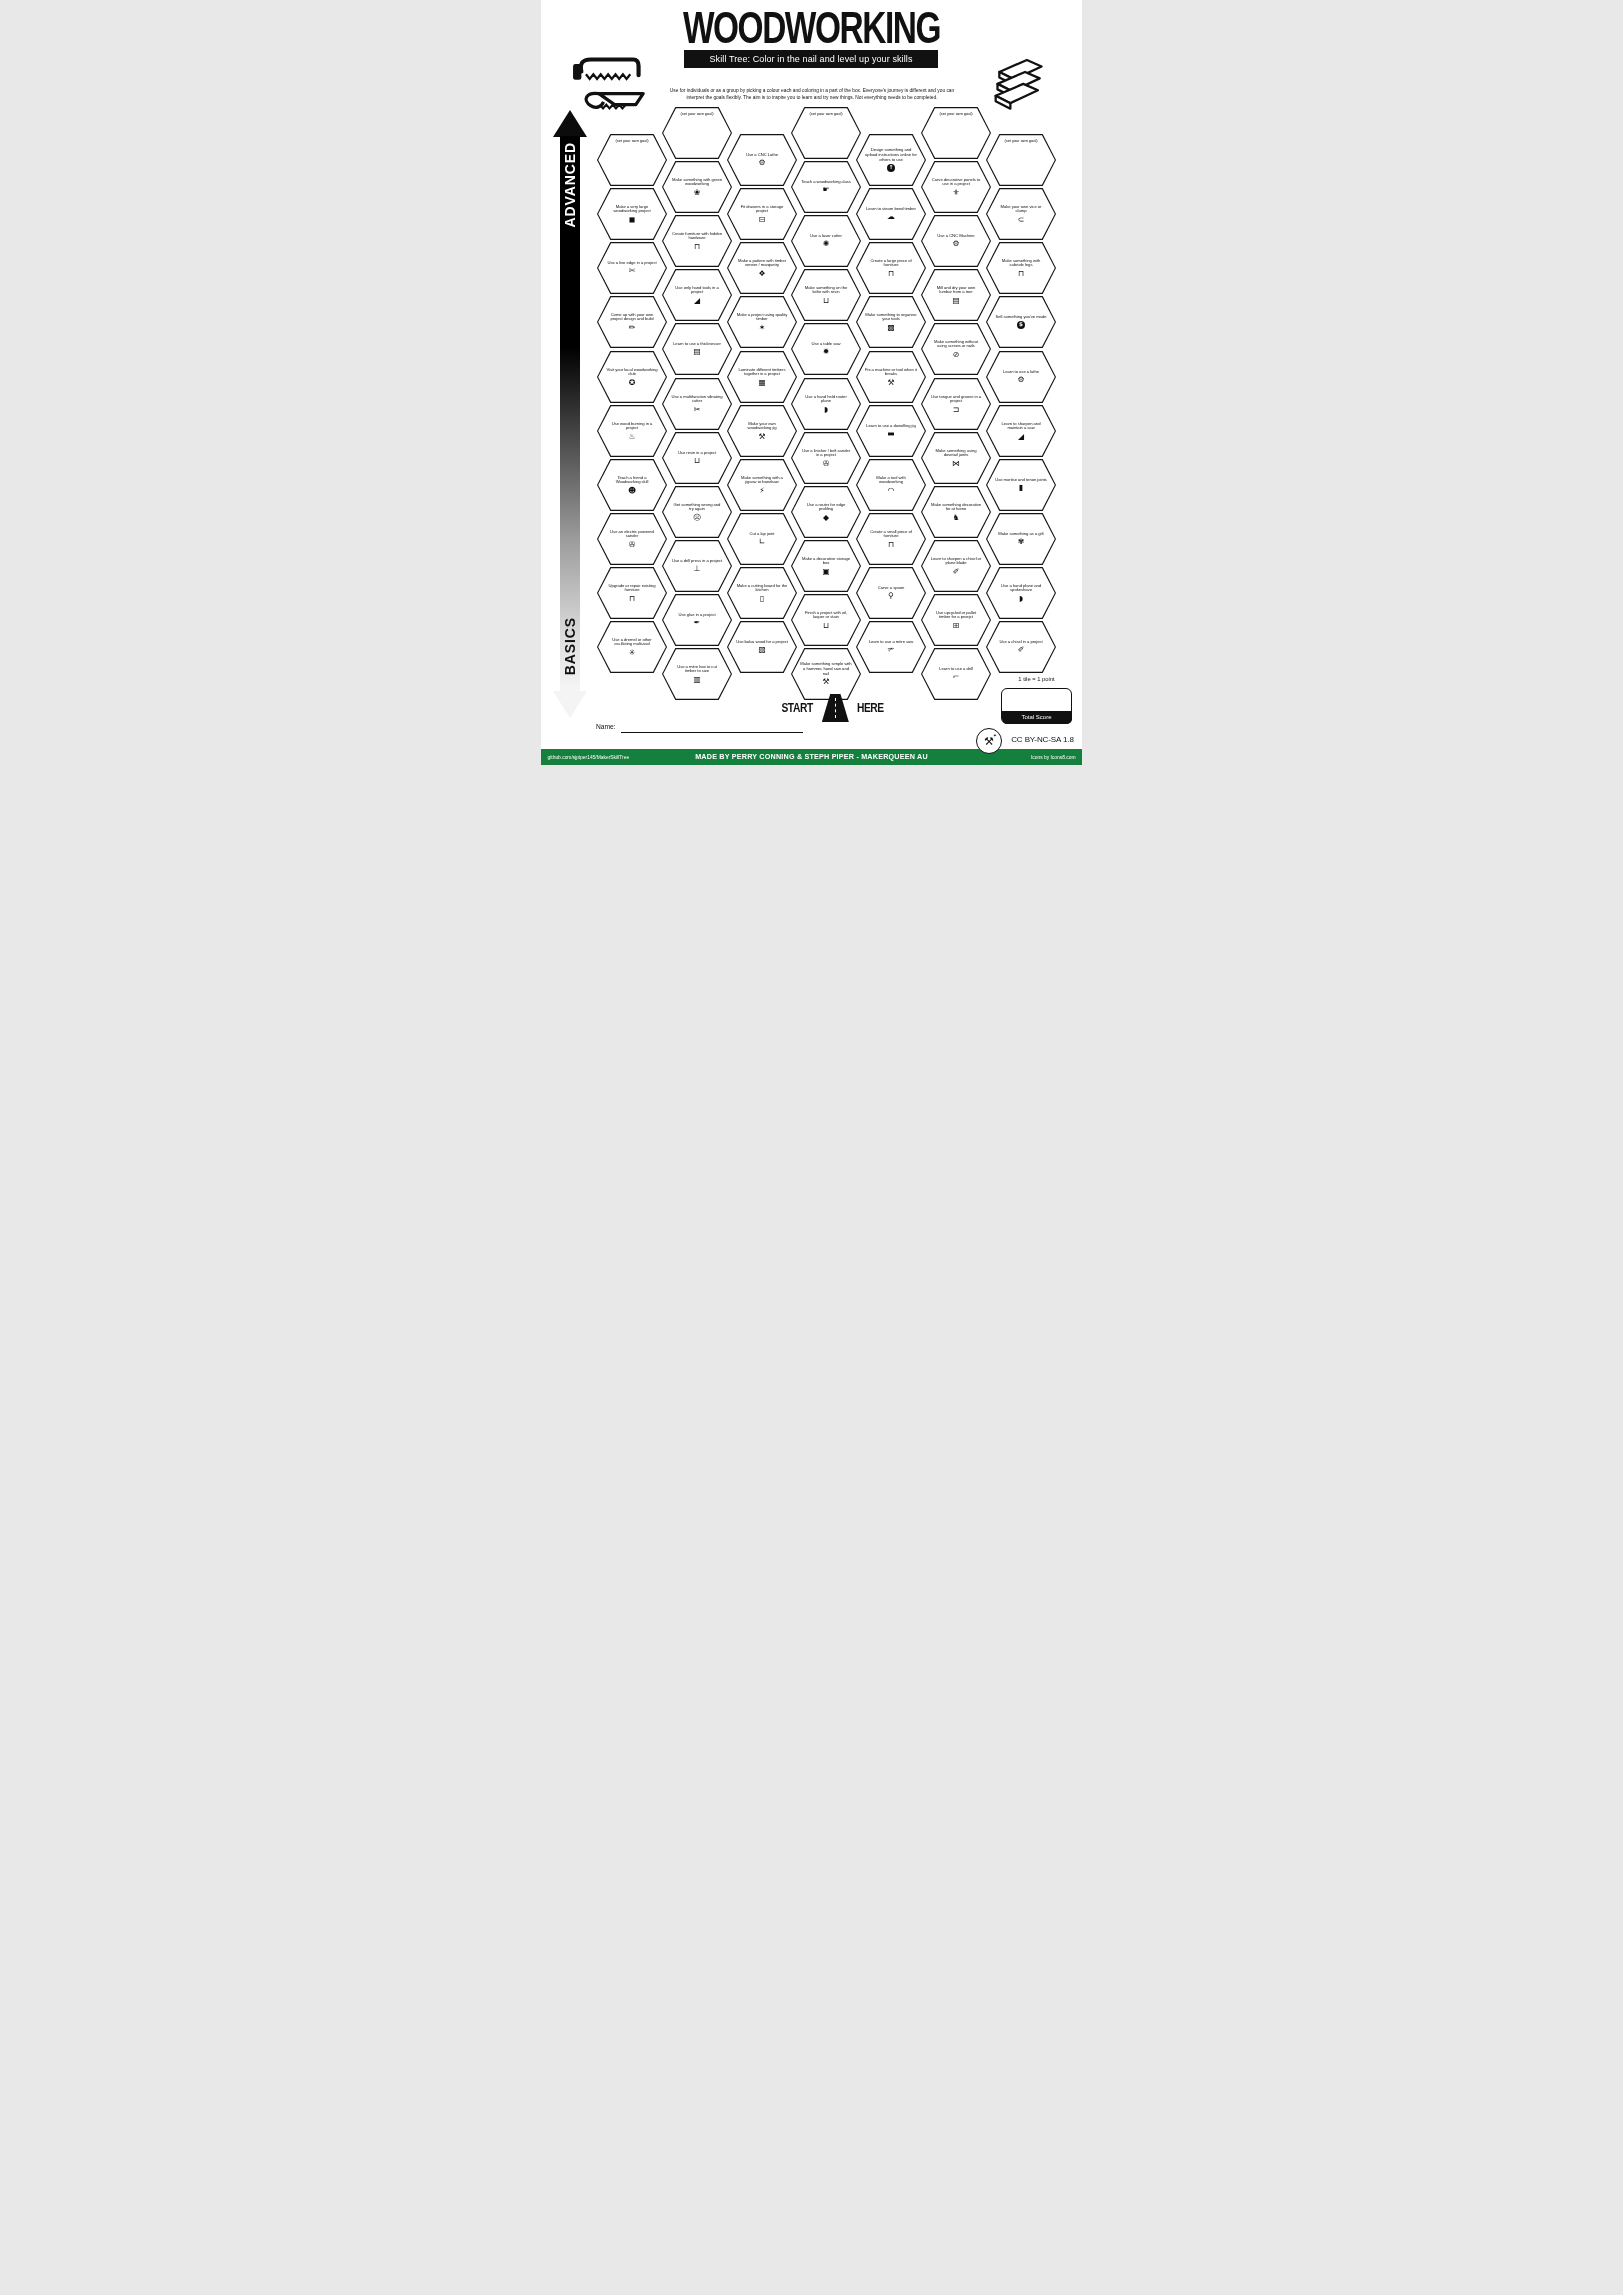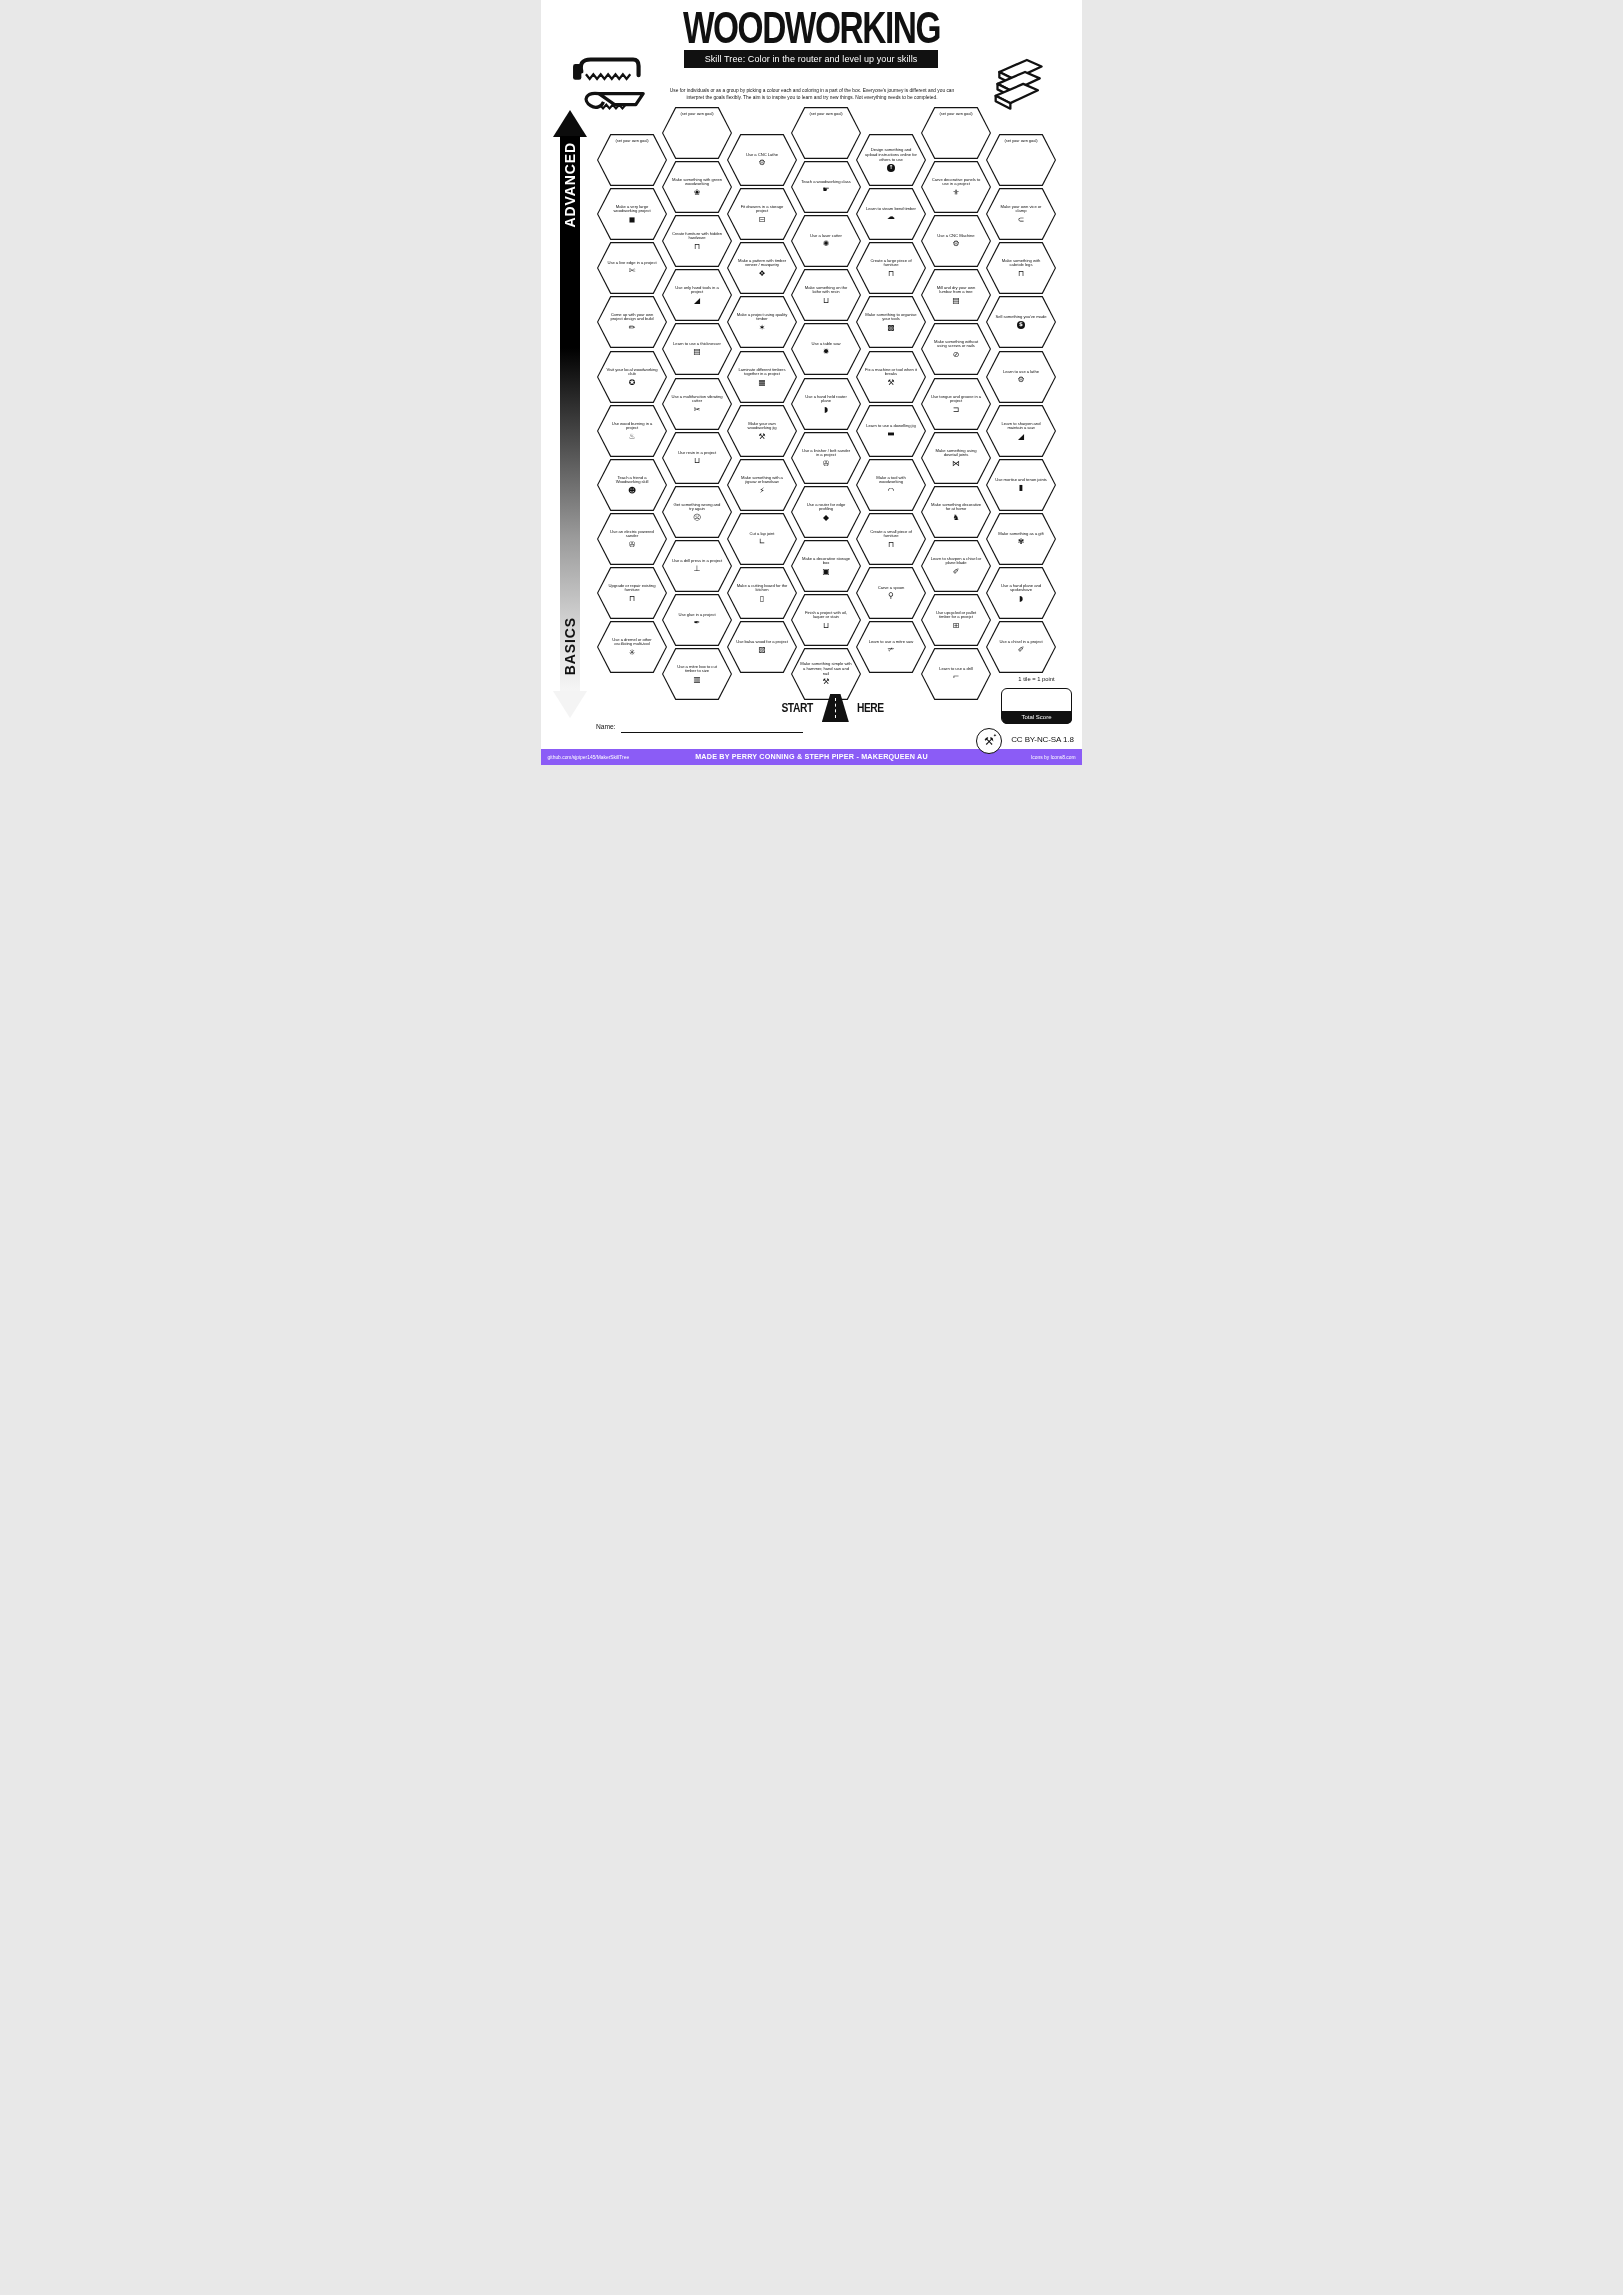--- a/index.html
+++ b/index.html
@@ -68,34 +68,34 @@
         border-radius:0 0 5.1px 5.1px;}
 
   .license{position:absolute;top:735px;left:468px;width:67px;text-align:center;
         font-size:8px;font-weight:500;letter-spacing:-0.1px;}
   .icons8-badge{position:absolute;top:728px;left:435px;width:26px;height:26px;border-radius:50%;
         background:#fff;border:1.2px solid #111;box-sizing:border-box;z-index:5;
         display:flex;align-items:center;justify-content:center;font-family:"DejaVu Sans",sans-serif;}
   .icons8-badge .tools{font-size:11px;}
   .icons8-badge .spark{position:absolute;font-size:4.6px;top:3.7px;right:4.2px;}
 
-  .footer{position:absolute;left:0;right:0;bottom:0;height:16px;background:#8b5cf6;color:#fff;}
+  .footer{position:absolute;left:0;right:0;bottom:0;height:16px;background:#15803d;color:#fff;}
   .footer .f-left{position:absolute;left:6.5px;bottom:4.6px;font-size:4.9px;}
   .footer .f-center{position:absolute;left:0;right:0;bottom:3.7px;text-align:center;
         font-size:7.2px;font-weight:600;letter-spacing:0.2px;}
   .footer .f-right{position:absolute;right:6.5px;bottom:4.6px;font-size:4.9px;}
 </style>
 </head>
 <body>
 
 <div id="page">
 
   <div class="title">WOODWORKING</div>
   <div class="subtitle-bar">
-    <span>Skill Tree:  Color in the router and level up your skills</span>
+    <span>Skill Tree:  Color in the nail and level up your skills</span>
   </div>
   <div class="intro">
     <span>Use for individuals or as a group by picking a colour each and coloring in a part of the box.  Everyone's journey is different and you can</span><br>
     <span>interpret the goals flexibly.  The aim is to inspire you to learn and try new things. Not everything needs to be completed.</span>
   </div>
 
   <svg class="saw-art" width="79" height="60" viewBox="0 0 170 130">
     <rect x="6" y="24" width="18" height="34" rx="5" fill="#111"></rect>
     <path d="M24 40 q-6 -26 20 -26 h92 q12 0 12 14 v20" fill="none" stroke="#111" stroke-width="9" stroke-linecap="round"></path>
     <path d="M34 46 l8 10 8 -10 8 10 8 -10 8 10 8 -10 8 10 8 -10 8 10 8 -10 8 10 8 -10" fill="none" stroke="#111" stroke-width="5"></path>

